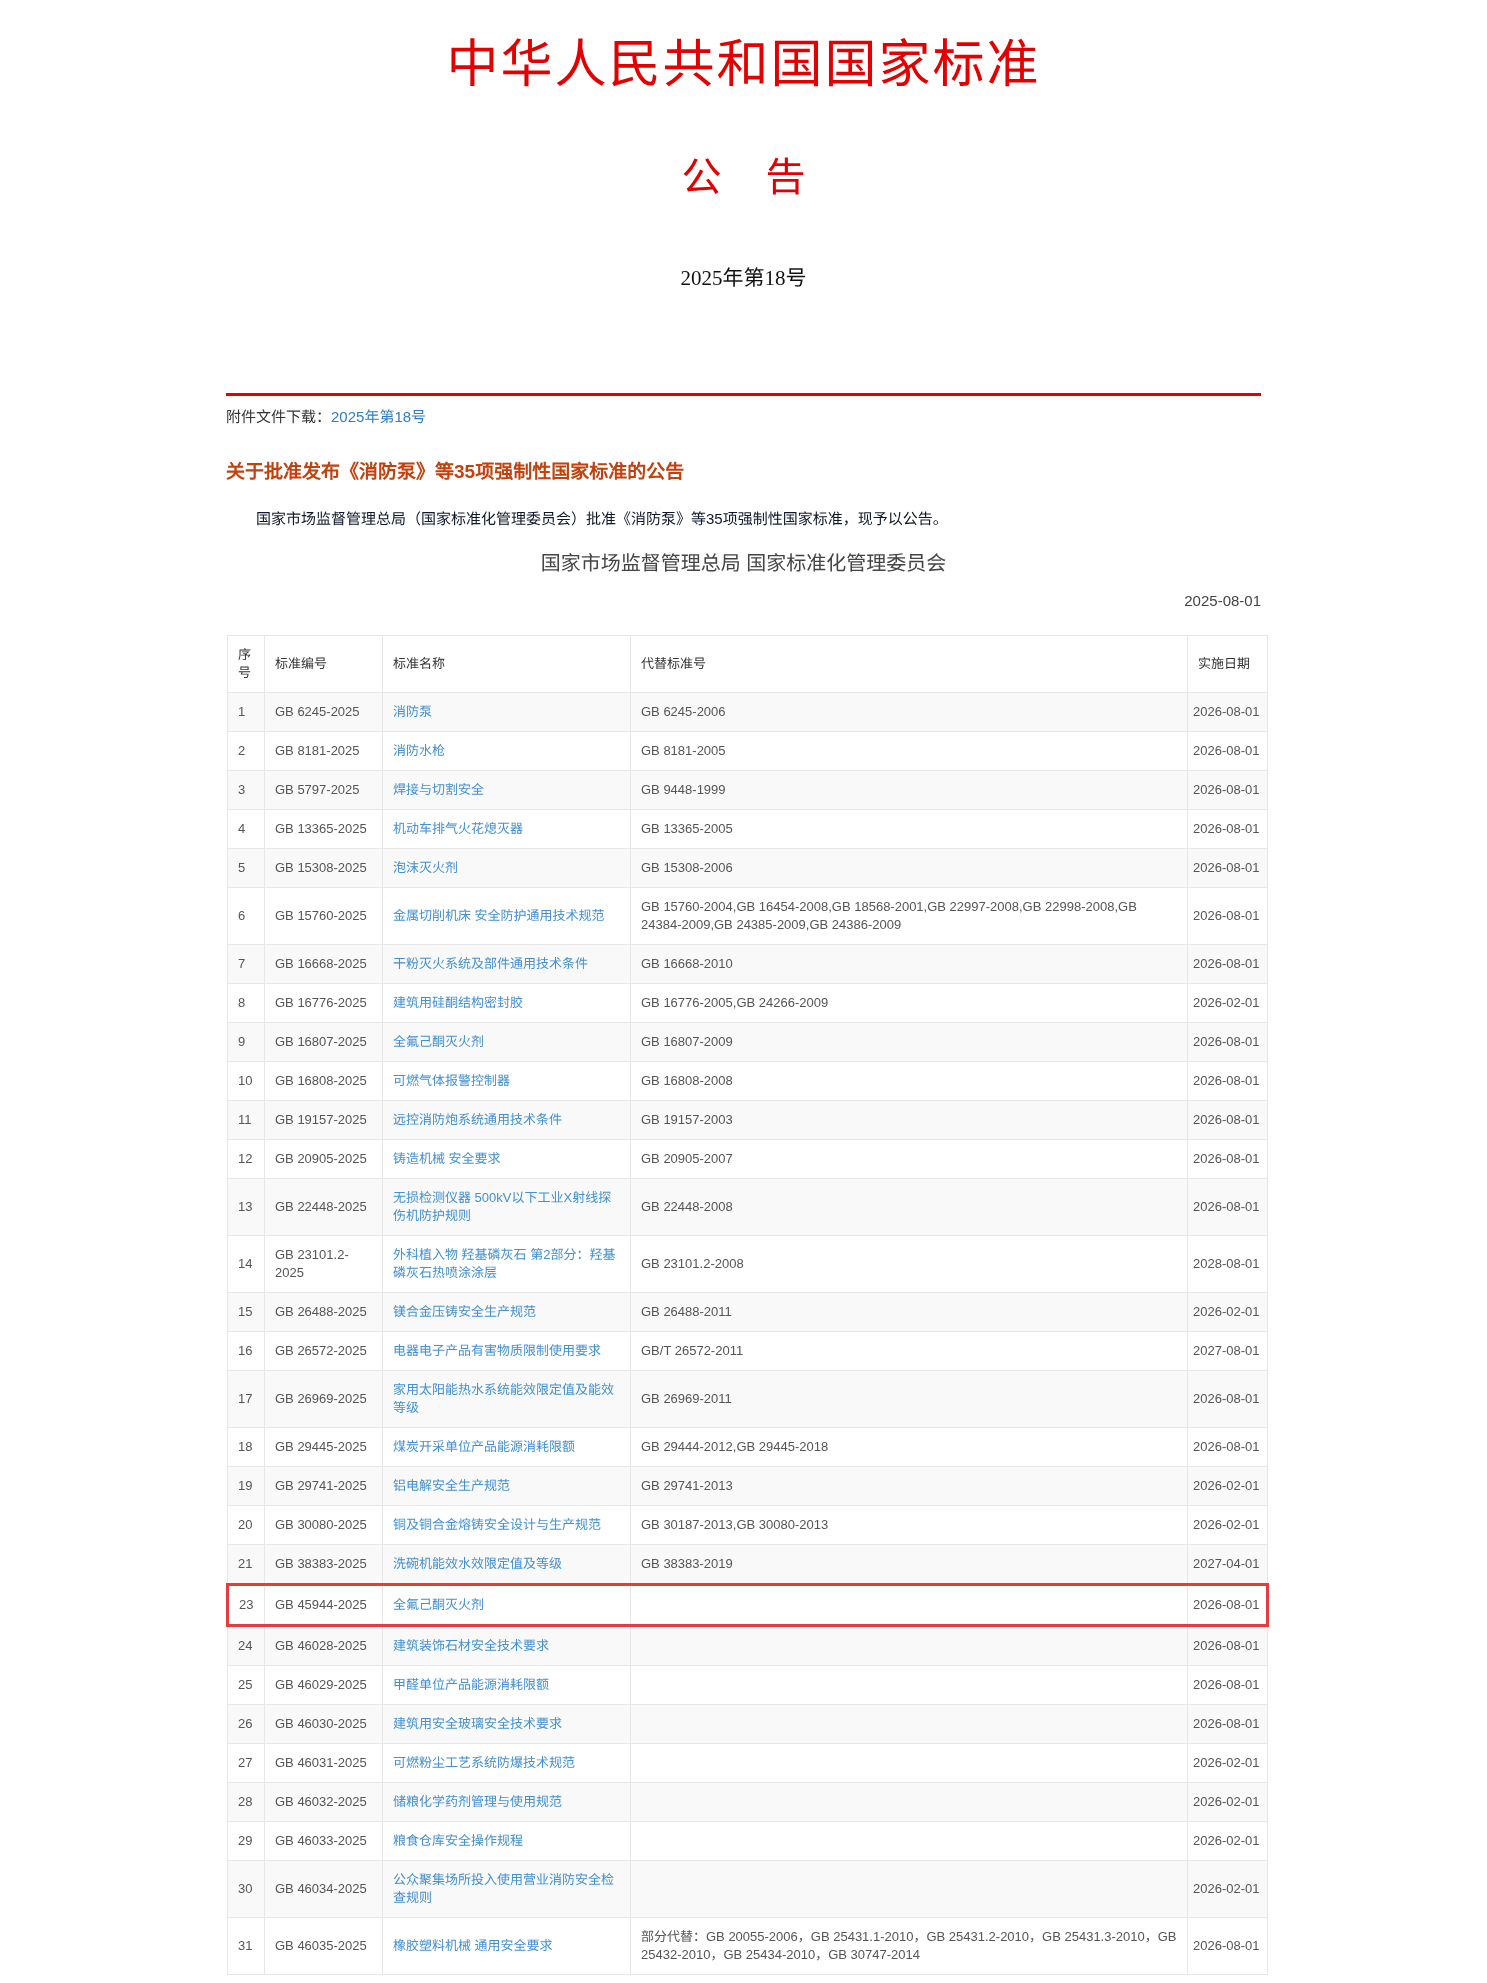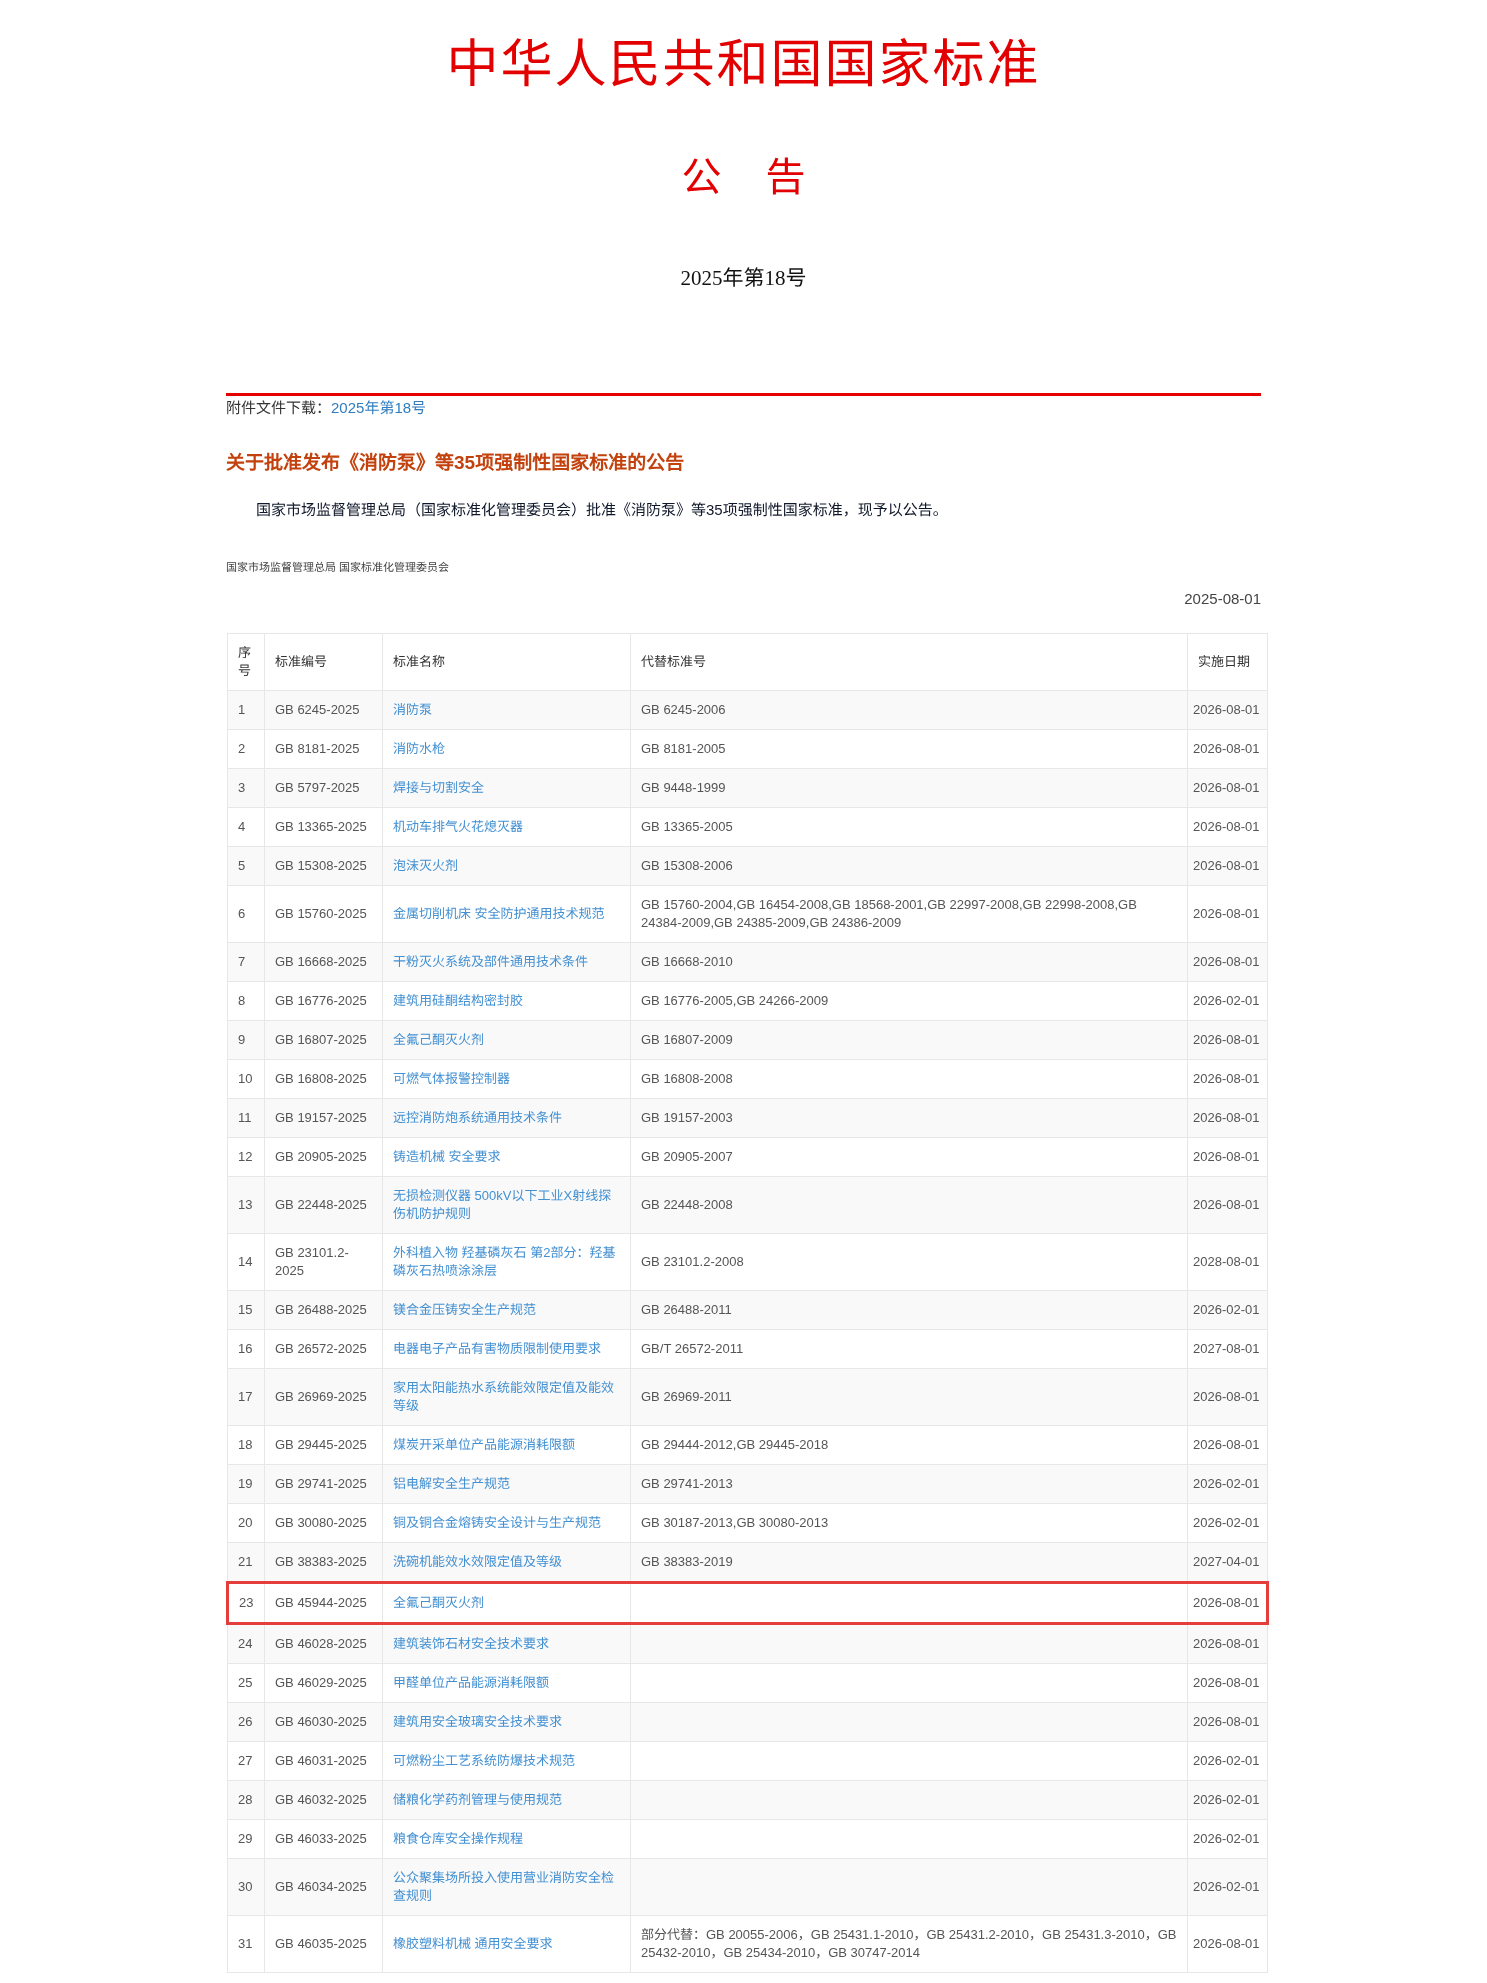--- a/index.html
+++ b/index.html
@@ -27,31 +27,31 @@
     color:var(--red);
     font-size:40px;font-weight:400;text-align:center;
     margin-top:48px;letter-spacing:0;
   }
   .doc-subtitle .gap{display:inline-block;width:44px;}
   .issue-no{
     font-family:"Liberation Serif","DejaVu Serif",serif;
     color:#111;font-size:21px;text-align:center;margin-top:58px;
   }
   .red-rule{height:3px;background:var(--rule-red);margin-top:102px;border:none;}
-  .attachment{font-size:15px;color:#333;}
+  .attachment{margin-top:9px;font-size:15px;color:#333;}
   .attachment a{color:var(--link);text-decoration:none;}
   .notice-title{
     margin-top:30px;text-align:left;
     font-size:19px;font-weight:700;color:#c2410c;
   }
   .notice-body{
     margin-top:24px;font-size:15px;line-height:1.6;color:#0f172a;
     text-indent:2em;
   }
-  .signature{margin-top:36px;text-align:left;font-size:11px;color:#444;}
+  .signature{margin-top:16px;text-align:center;font-size:20px;color:#444;}
   .sign-date{margin-top:16px;text-align:right;font-size:15px;color:#444;}
   table.standards{
     margin-top:26px;width:1040px;border-collapse:collapse;
     font-size:13px;color:#555;table-layout:fixed;
   }
   table.standards col.c-no{width:37px;}
   table.standards col.c-code{width:118px;}
   table.standards col.c-name{width:248px;}
   table.standards col.c-replaces{width:557px;}
   table.standards col.c-date{width:80px;}

